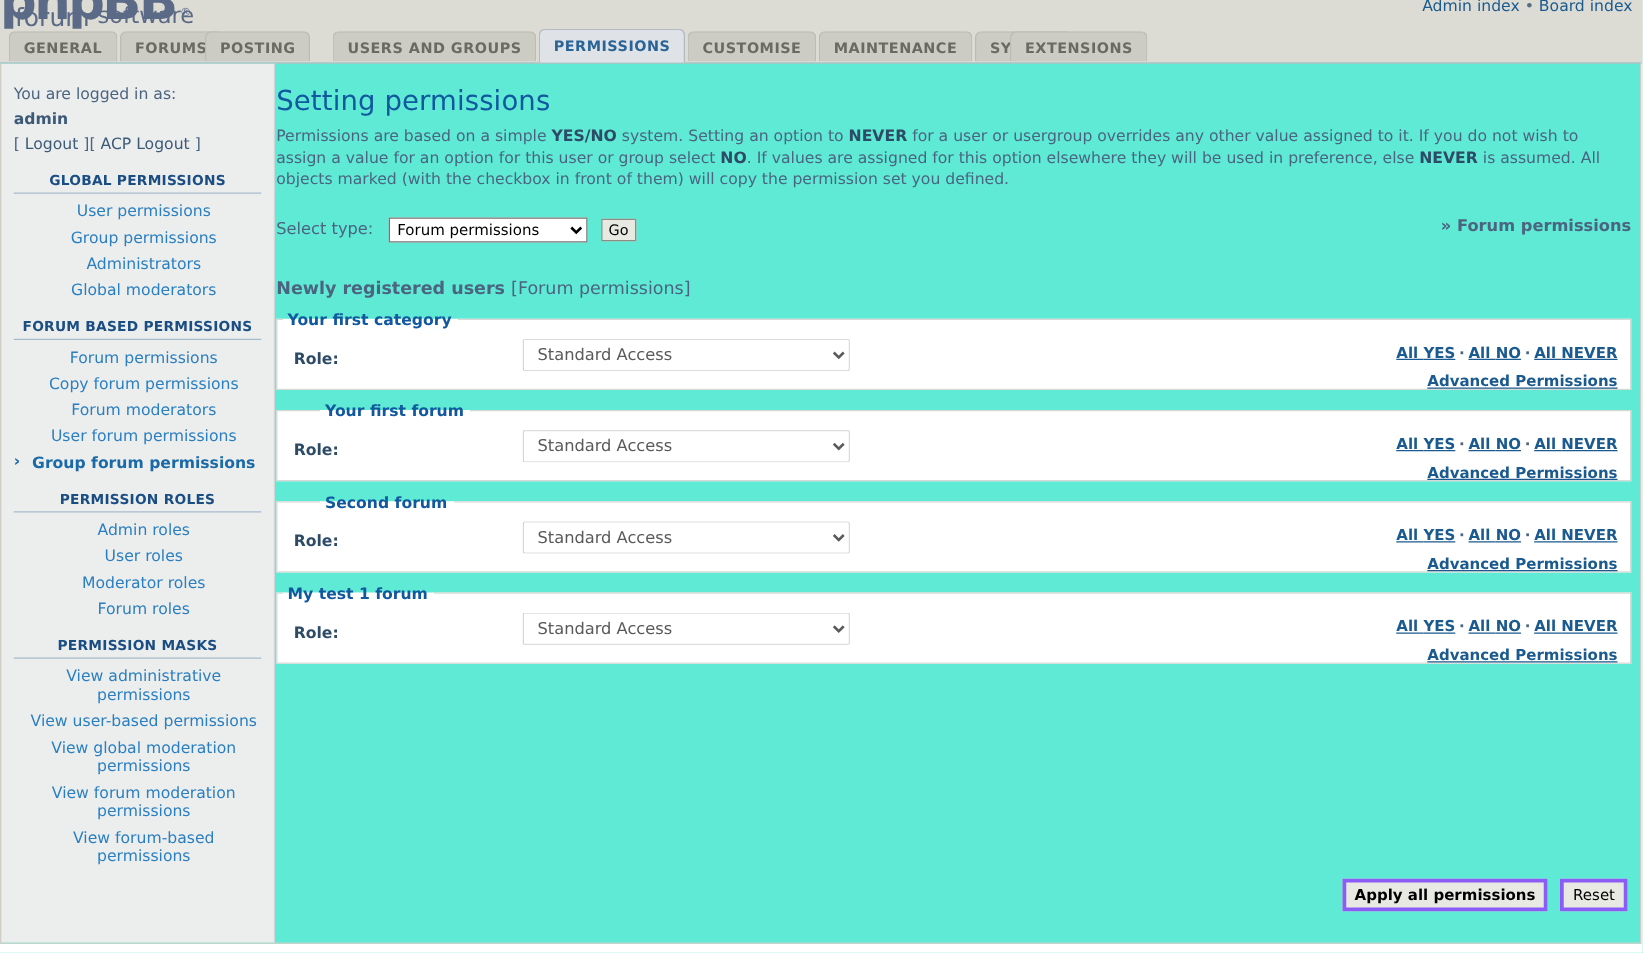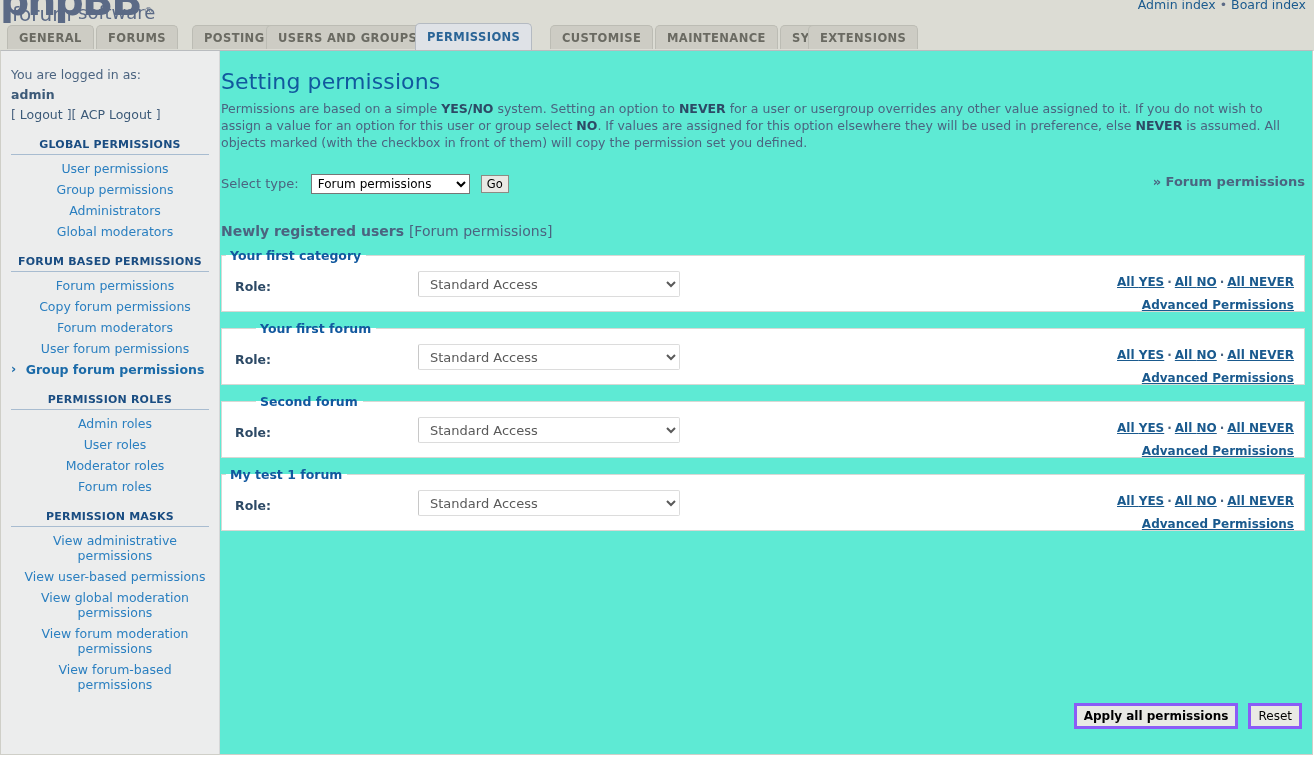--- a/index.html
+++ b/index.html
@@ -251,23 +251,23 @@
   <div class="admin-links">
     <a href="#">Admin index</a>
     <span class="sep">•</span>
     <a href="#">Board index</a>
   </div>
 </div>
 
 <div class="tabbar" id="tabbar">
     <div class="tab" style="left: 7px;">GENERAL</div>
     <div class="tab" style="left: 96px;">FORUMS</div>
-    <div class="tab" style="left: 192px;">POSTING</div>
+    <div class="tab" style="left: 164px;">POSTING</div>
     <div class="tab" style="left: 266px;">USERS AND GROUPS</div>
-    <div class="tab active" style="left: 415px;">PERMISSIONS</div>
+    <div class="tab active" style="left: 431px;">PERMISSIONS</div>
     <div class="tab" style="left: 550px;">CUSTOMISE</div>
     <div class="tab" style="left: 655px;">MAINTENANCE</div>
     <div class="tab" style="left: 780px;">SYSTEM</div>
     <div class="tab" style="left: 808px;">EXTENSIONS</div>
   </div>
 
 <div class="pageframe">
 
   <div class="sidebar">
     <div class="loginfo">

